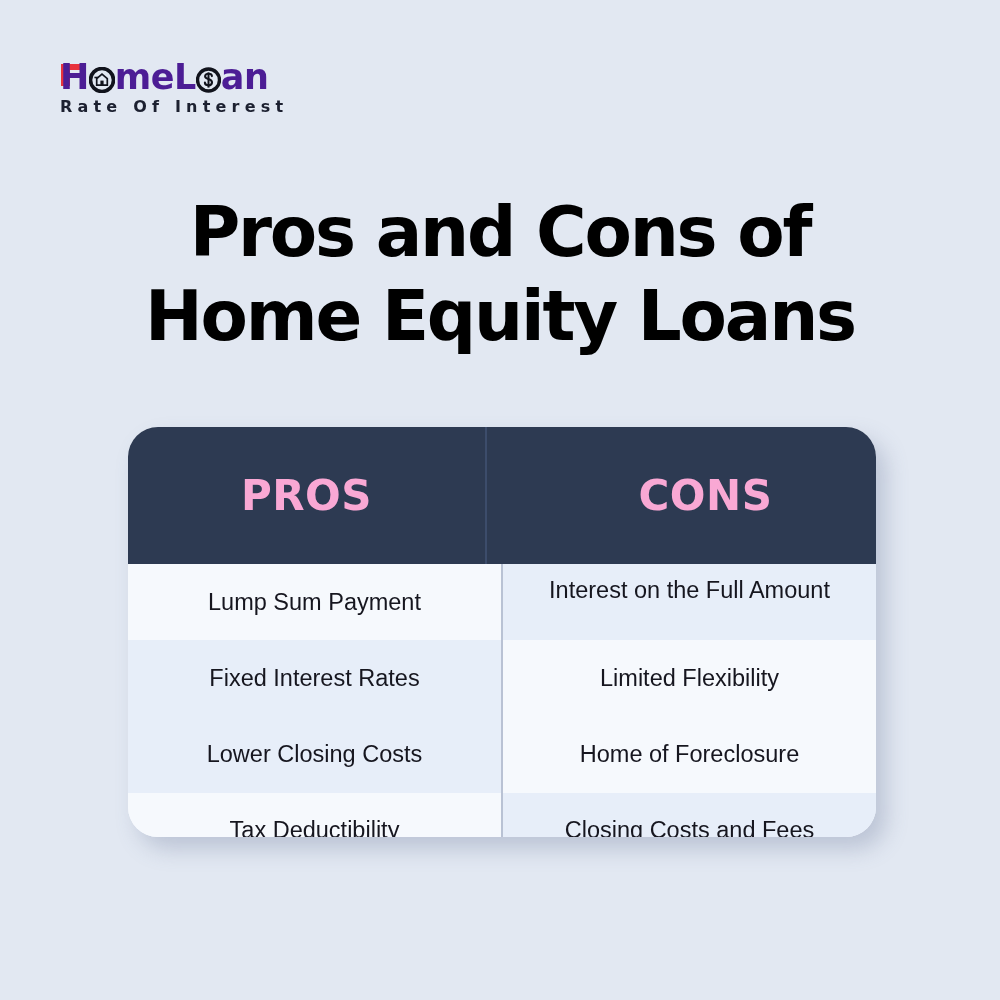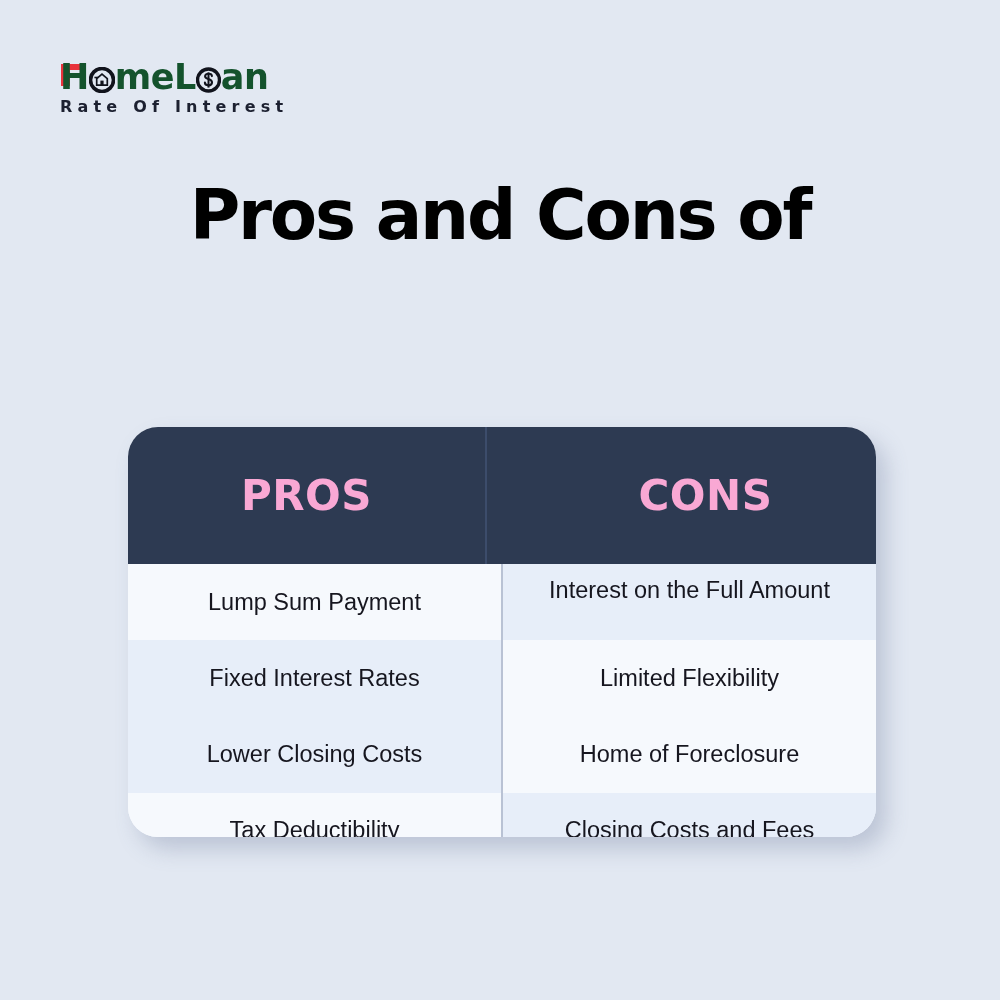--- a/index.html
+++ b/index.html
@@ -22,21 +22,21 @@
     top: 58px;
     width: 260px;
     height: 62px;
   }
   .logo-wordmark {
     position: relative;
     font-family: "DejaVu Sans", sans-serif;
     font-weight: bold;
     font-size: 35px;
     letter-spacing: -0.5px;
-    color: #14532d;
+    color: #4c1d95;
     line-height: 38px;
     white-space: nowrap;
   }
   .logo-h-accent {
     position: absolute;
     left: 1px;
     top: 6px;
     width: 9px;
     height: 22px;
     background: #e8323c;
@@ -76,21 +76,21 @@
     font-weight: bold;
     letter-spacing: 5.2px;
     color: #1c2030;
     white-space: nowrap;
   }
 
   
   .title {
     position: absolute;
     left: 0;
-    top: 173px;
+    top: 190px;
     width: 1000px;
     text-align: center;
     font-family: "DejaVu Sans", sans-serif;
     font-weight: bold;
     font-size: 69px;
     line-height: 84px;
     letter-spacing: -2.2px;
     color: #000000;
   }
   .title-line { display: block; }
@@ -172,20 +172,21 @@
           <circle cx="12.5" cy="13" r="11" fill="none" stroke="#11131c" stroke-width="3.4"></circle>
           <path d="M12.5 5.4 L12.5 20.6" stroke="#11131c" stroke-width="2"></path>
           <path d="M15.9 9.1 C15.9 7.6 14.3 6.8 12.5 6.8 C10.7 6.8 9.1 7.6 9.1 9.3 C9.1 12.9 16 11.1 16 15.3 C16 17.3 14.3 18.4 12.5 18.4 C10.5 18.4 8.9 17.4 8.9 15.6" fill="none" stroke="#11131c" stroke-width="2.1" stroke-linecap="round"></path>
         </svg></span><span class="logo-txt">an</span>
   </div>
   <div class="logo-tagline">Rate Of Interest</div>
 </div>
 
 <div class="title">
   <span class="title-line">Pros and Cons of</span>
+  <span class="title-line">Home Equity Loans</span>
 </div>
 
 <div class="table-card">
 
   <div class="table-head">
     <div class="head-cell">PROS</div>
     <div class="head-cell right">CONS</div>
   </div>
 
   <div class="table-body">

